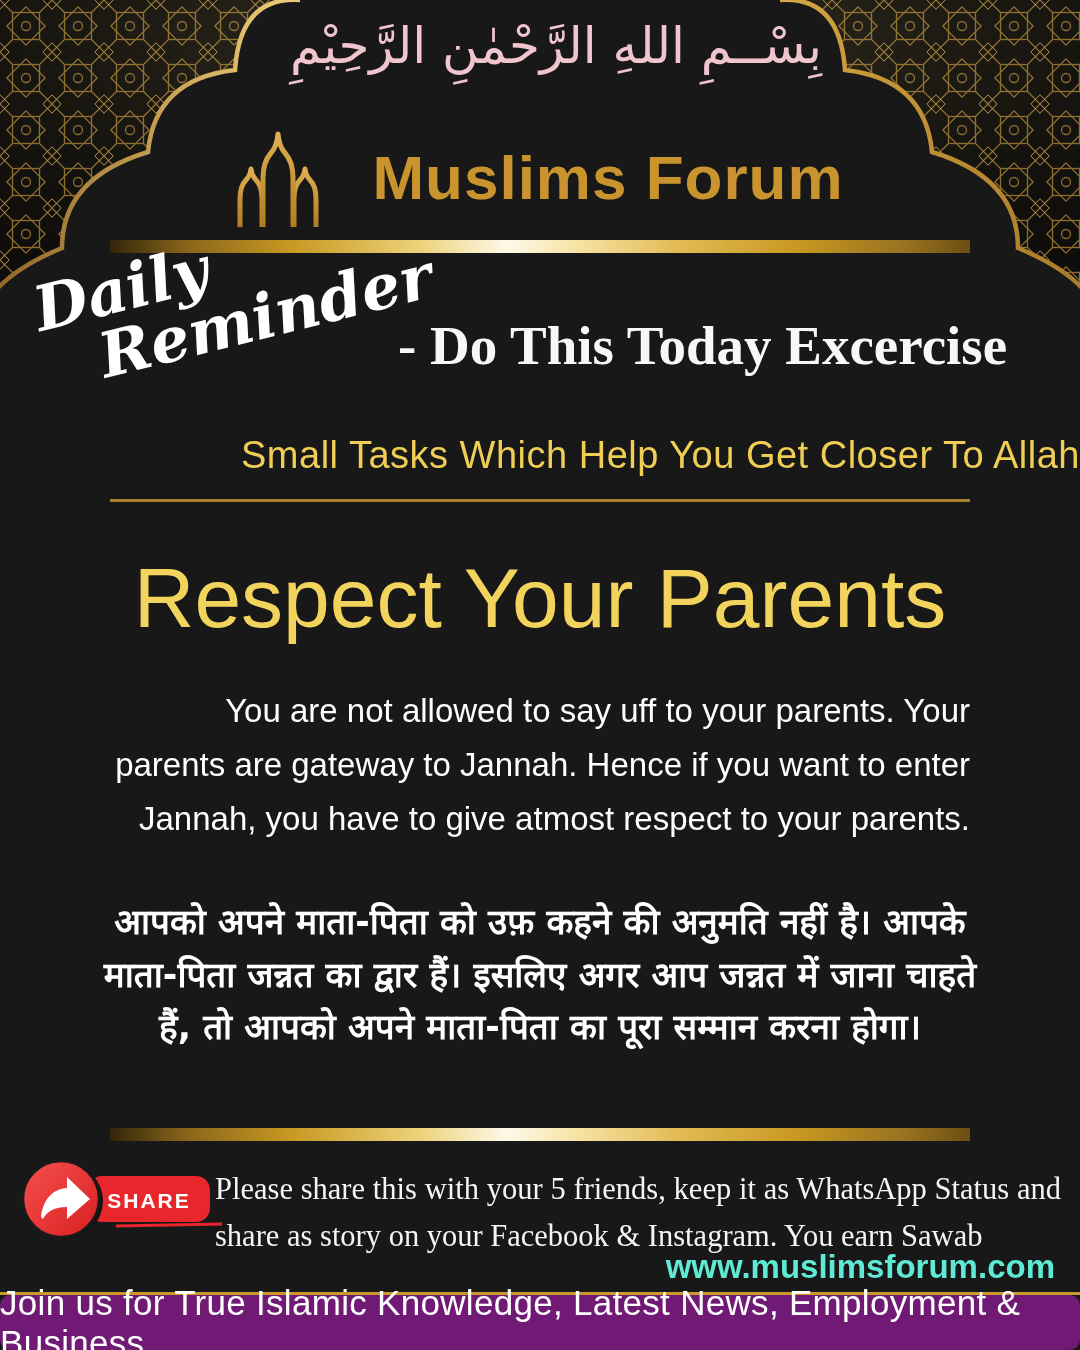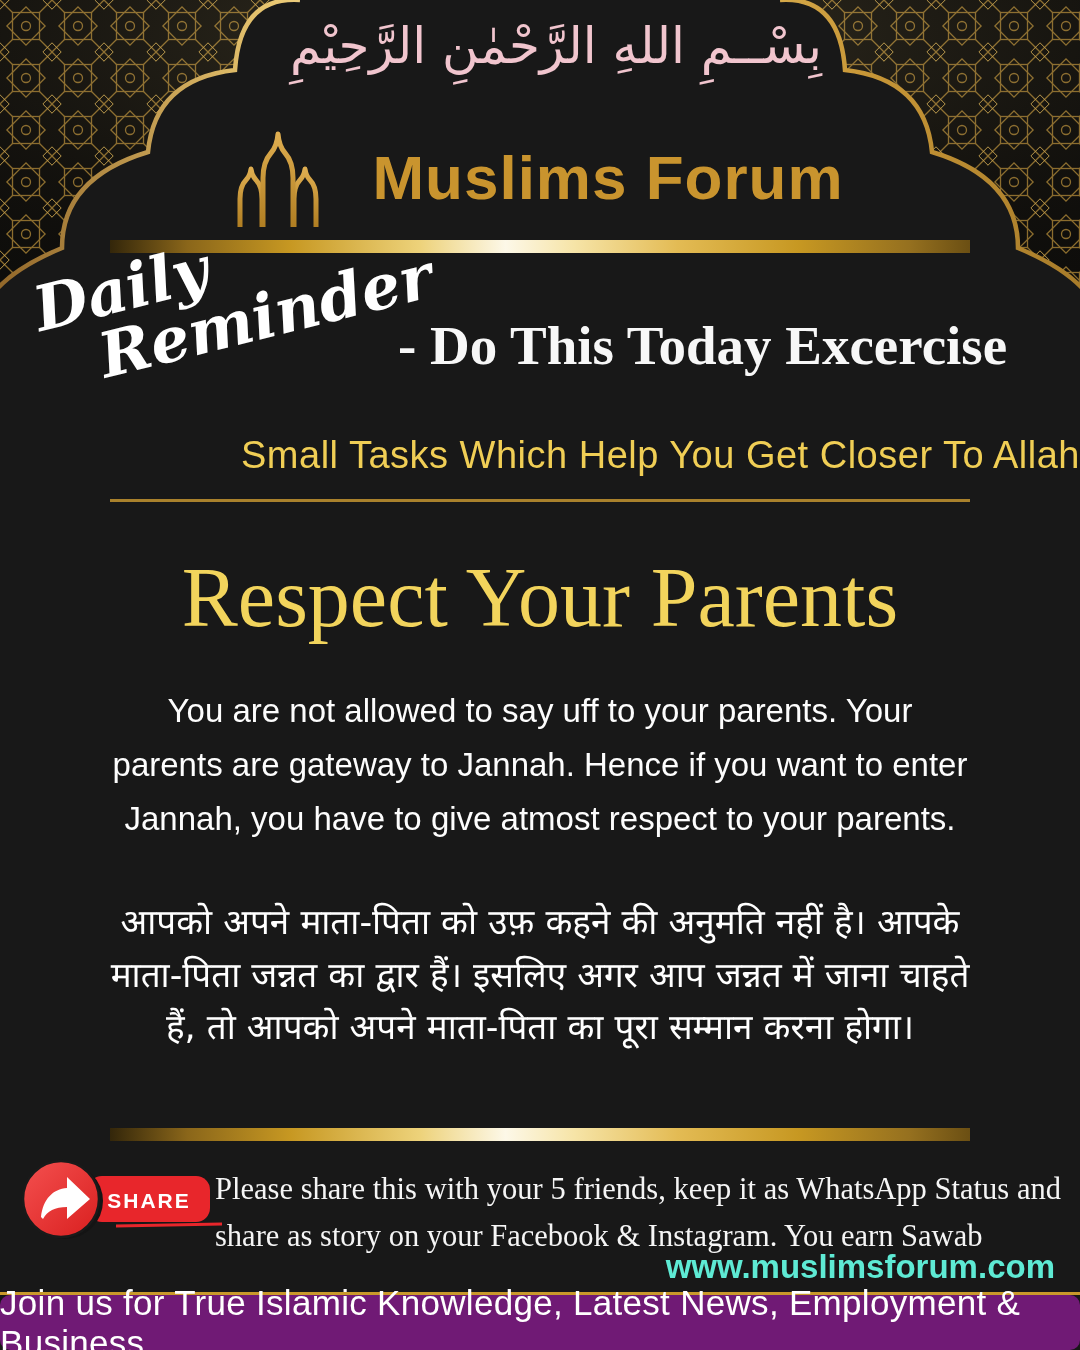--- a/index.html
+++ b/index.html
@@ -70,31 +70,32 @@
     color:#f0ce55; letter-spacing:0.5px;
   }
   .subtitle-rule{
     position:absolute; top:499px; left:110px; width:860px; height:3px;
     background:#a9812c;
   }
 
   
   .heading{
     position:absolute; top:548px; left:0; width:100%;
-    text-align:center; font-family:Liberation Serif, serif;
+    text-align:center; font-family:Liberation Sans, sans-serif;
     font-weight:400; font-size:84px; line-height:1.2; color:#f2d45c;
   }
   .body-en{
     position:absolute; top:684px; left:110px; width:860px;
-    text-align:center; font-size:33px; line-height:1.64; color:#fdfdfd;
+    text-align:right; font-size:33px; line-height:1.64; color:#fdfdfd;
   }
   .body-hi{
     position:absolute; top:896px; left:95px; width:890px;
     text-align:center; font-size:35px; line-height:1.5; color:#ffffff;
     font-family:"DejaVu Sans", sans-serif;
+    font-weight:bold;
   }
 
   
   .share-badge{ position:absolute; left:16px; top:1158px; z-index:2; }
   .share-message{
     position:absolute; left:215px; top:1166px; width:846px;
     font-size:30.5px; line-height:1.53; color:#f5f5f5;
     text-align:justify;
     font-family:Liberation Serif, serif;
   }

